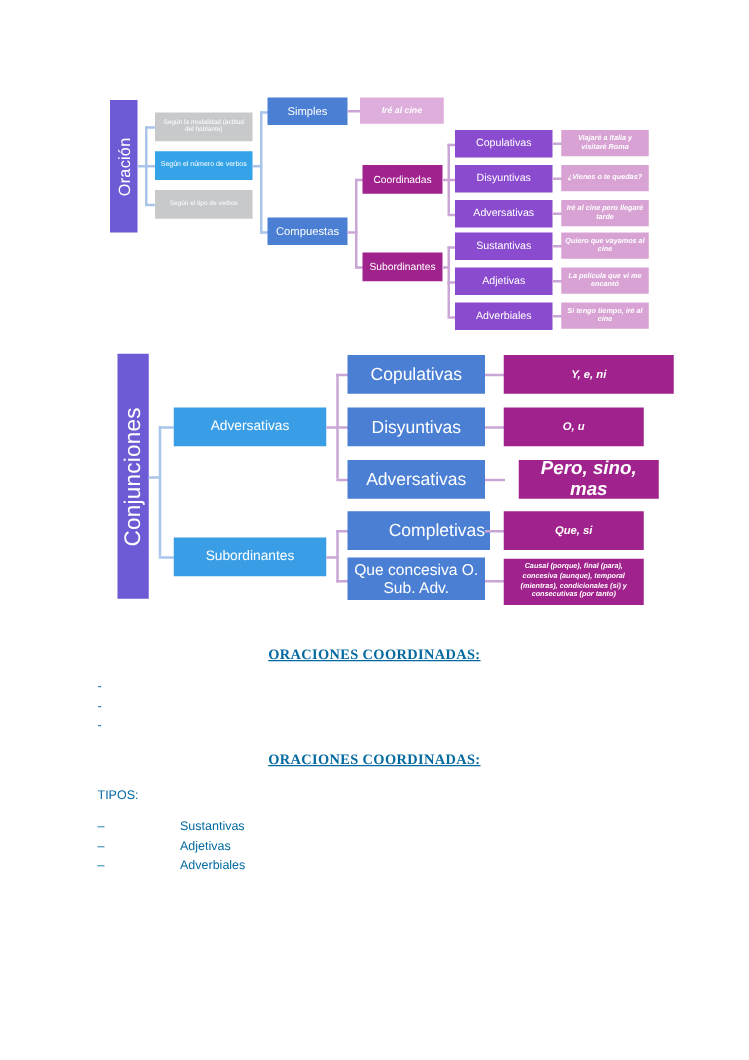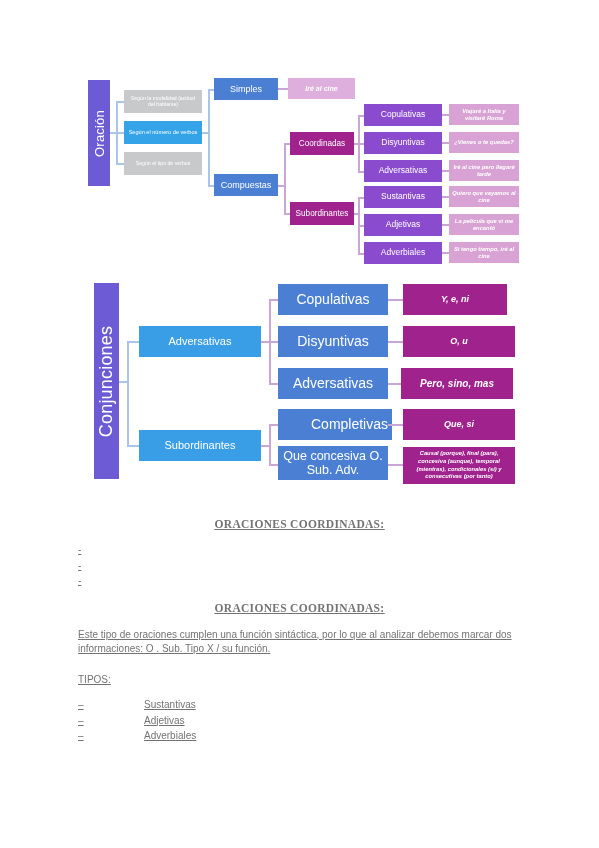--- a/index.html
+++ b/index.html
@@ -69,23 +69,22 @@
   .c-royal   { background: #4a7fd4; }
   .c-purple  { background: #a0228c; }
 
   .ex-text { font-style: italic; font-weight: 600; }
 
   
   .doc {
     position: absolute;
     left: 78px;
     width: 443px;
-    color: #737373;
+    color: #0369a1;
     font-family: "Liberation Sans", sans-serif;
-    text-decoration: underline;
   }
   .doc-heading {
     text-align: center;
     font-family: "Liberation Serif", serif;
     font-weight: bold;
     font-size: 11.5px;
     letter-spacing: .3px;
     text-decoration: underline;
   }
   .doc-p {
@@ -266,27 +265,27 @@
   <div class="node c-royal" style="left:278px; top:446px; width:110px; height:34px; font-size:12.5px;">
     <span>Que concesiva O. Sub. Adv.</span>
   </div>
 
   <div class="connector" style="left:388px; top:299px; width:16px; height:2px;"></div>
   <div class="connector" style="left:388px; top:341px; width:16px; height:2px;"></div>
   <div class="connector" style="left:388px; top:383px; width:16px; height:2px;"></div>
   <div class="connector" style="left:388px; top:424px; width:16px; height:2px;"></div>
   <div class="connector" style="left:388px; top:464px; width:16px; height:2px;"></div>
 
-  <div class="node c-purple ex-text" style="left:403px; top:284px; width:104px; height:31px; font-size:9px;">
+  <div class="node c-purple ex-text" style="left:403px; top:284px; width:136px; height:31px; font-size:9px;">
     <span>Y, e, ni</span>
   </div>
   <div class="node c-purple ex-text" style="left:403px; top:326px; width:112px; height:31px; font-size:9px;">
     <span>O, u</span>
   </div>
-  <div class="node c-purple ex-text" style="left:401px; top:368px; width:112px; height:31px; font-size:10px;text-align:center;">
+  <div class="node c-purple ex-text" style="left:415px; top:368px; width:112px; height:31px; font-size:15px;text-align:center;">
     <span>Pero, sino, mas</span>
   </div>
   <div class="node c-purple ex-text" style="left:403px; top:409px; width:112px; height:31px; font-size:9px;">
     <span>Que, si</span>
   </div>
   <div class="node c-purple ex-text" style="left:403px; top:447px; width:112px; height:37px; font-size:5.8px; line-height:1.32;">
     <span>Causal (porque), final (para), concesiva (aunque), temporal (mientras), condicionales (si) y consecutivas (por tanto)</span>
   </div>
 </div>
 
@@ -301,21 +300,20 @@
     <li>
       <span class="dash">-</span>
     </li>
     <li>
       <span class="dash">-</span>
     </li>
   </ul>
 
   <div class="doc-heading" style="margin-top:13px;">ORACIONES COORDINADAS:</div>
 
-  <div class="doc-p" style="margin-top:14px;">Este tipo de oraciones cumplen una función sintáctica, por lo que al analizar debemos marcar dos informaciones:  O . Sub. Tipo X / su función.</div>
 
   <div class="doc-p" style="margin-top:16px;">TIPOS:</div>
 
   <ul class="doc-list indent" style="margin-top:10px;">
     <li>
       <span class="dash">–</span>
       <span>Sustantivas</span>
     </li>
     <li>
       <span class="dash">–</span>

